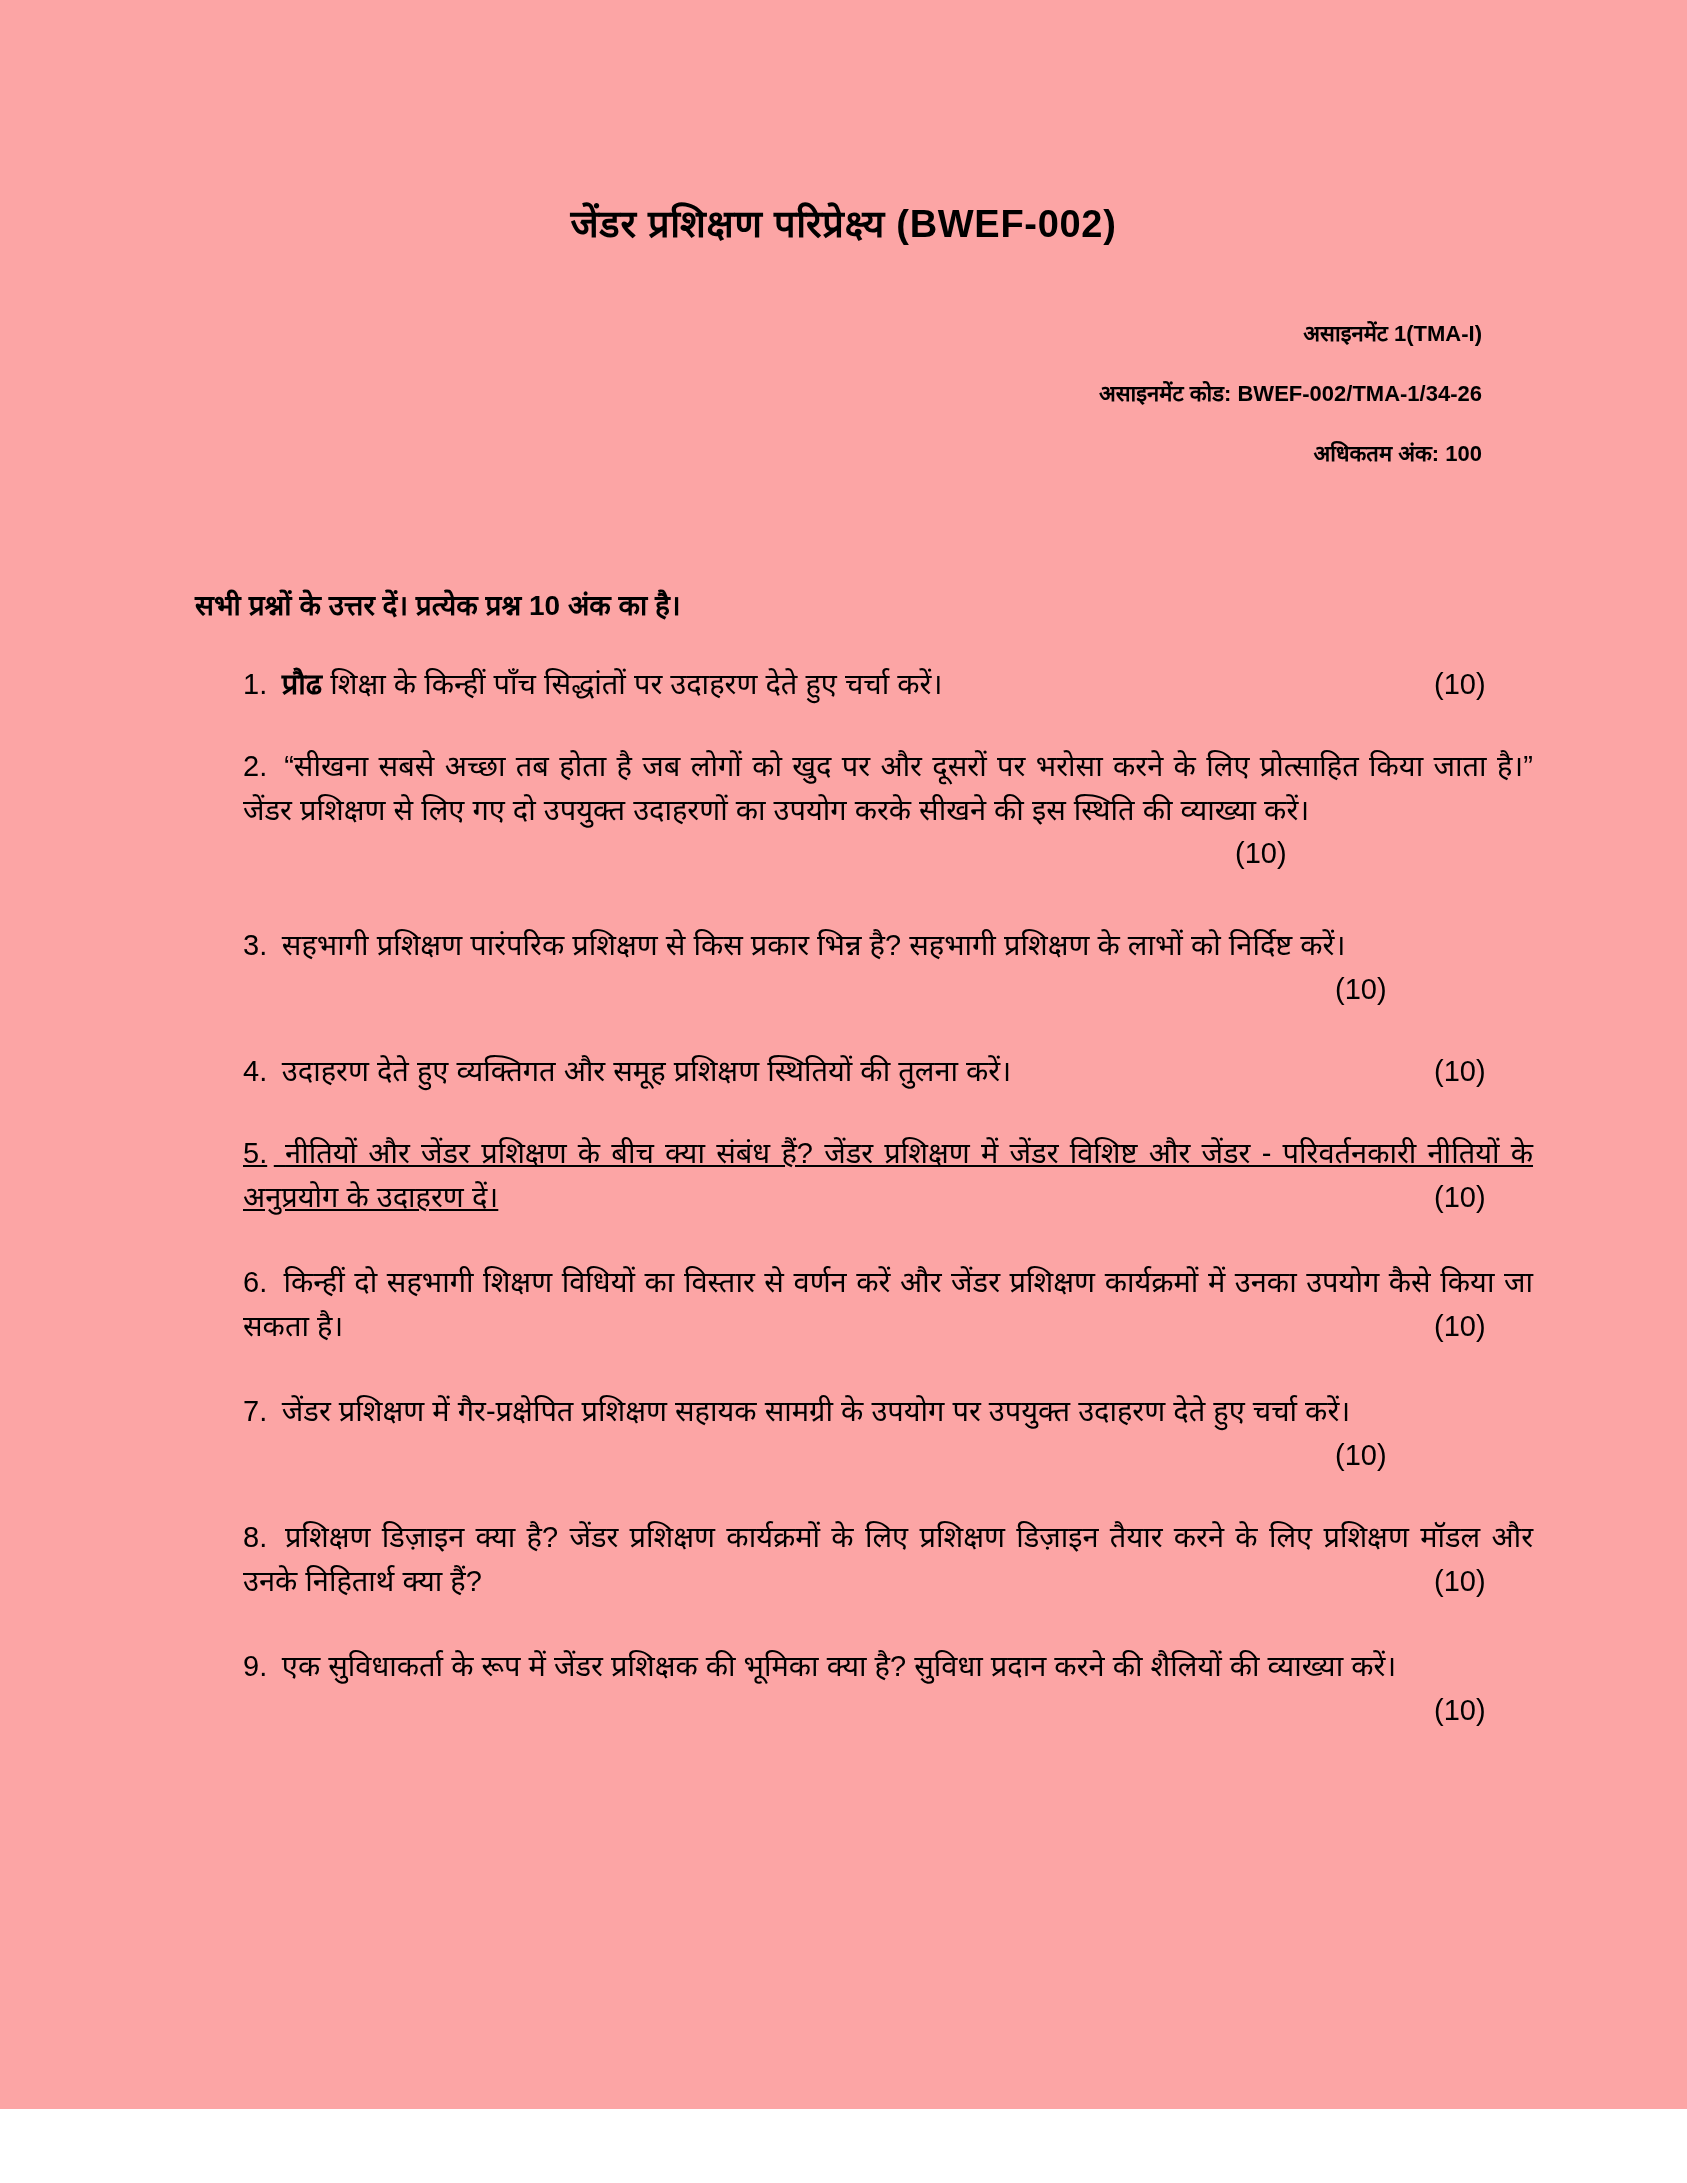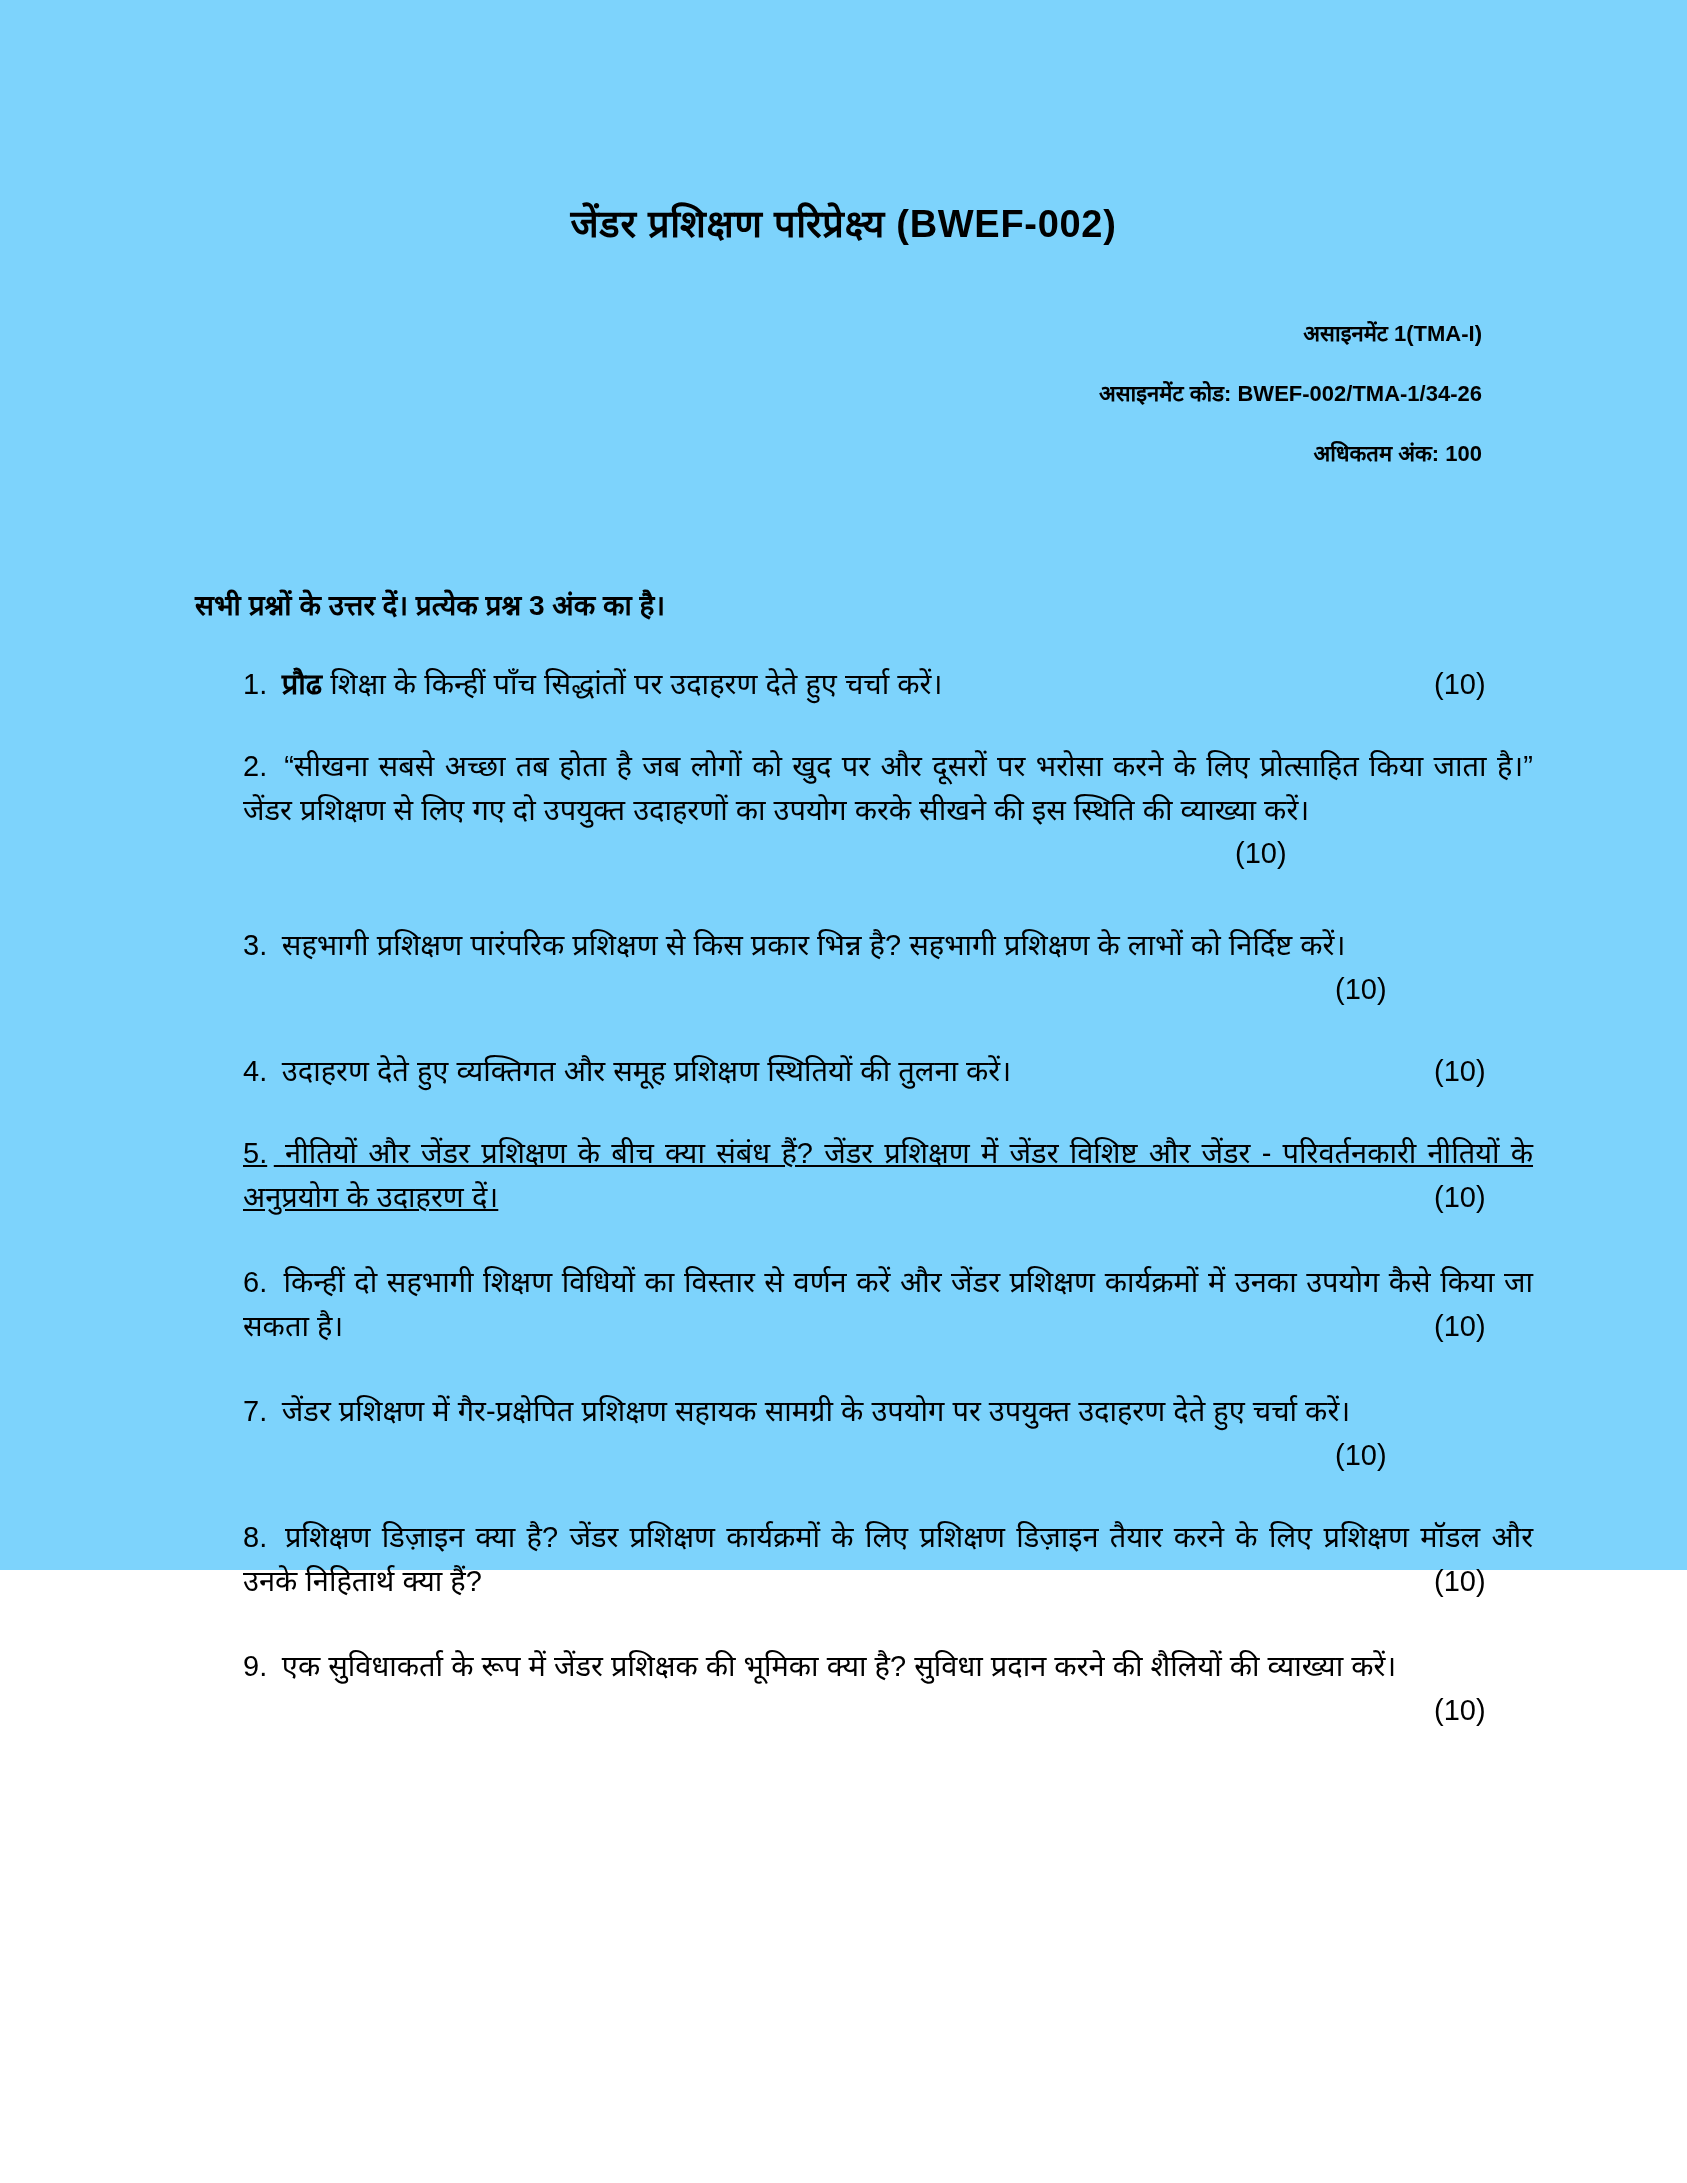--- a/index.html
+++ b/index.html
@@ -12,22 +12,22 @@
       height: 2183px;
       position: relative;
       overflow: hidden;
       font-family: "Liberation Sans", "DejaVu Sans", sans-serif;
       color: #000000;
     }
     .page {
       position: absolute;
       left: 0; top: 0;
       width: 1687px;
-      height: 1570px;
-      background: #7dd3fc;
+      height: 2109px;
+      background: #fca5a5;
     }
     .title {
       position: absolute;
       left: 0;
       top: 198px;
       width: 1687px;
       text-align: center;
       font-size: 38px;
       font-weight: bold;
       line-height: 53px;
@@ -77,21 +77,21 @@
 <div class="page">
 
   <div class="title">जेंडर प्रशिक्षण परिप्रेक्ष्य (BWEF-002)</div>
 
   <div class="meta">
     <div>असाइनमेंट 1(TMA-I)</div>
     <div>असाइनमेंट कोड: BWEF-002/TMA-1/34-26</div>
     <div>अधिकतम अंक: 100</div>
   </div>
 
-  <div class="instruction">सभी प्रश्नों के उत्तर दें। प्रत्येक प्रश्न 3 अंक का है।</div>
+  <div class="instruction">सभी प्रश्नों के उत्तर दें। प्रत्येक प्रश्न 10 अंक का है।</div>
 
   <div class="question" style="top:662px;">
     <div class="text">
       <span class="q-num">1.</span>
       <span class="bold-word">प्रौढ</span>
       <span>शिक्षा के किन्हीं पाँच सिद्धांतों पर उदाहरण देते हुए चर्चा करें।</span>
     </div>
     <span class="marks" style="left:1191px; top:0;">(10)</span>
   </div>
 

